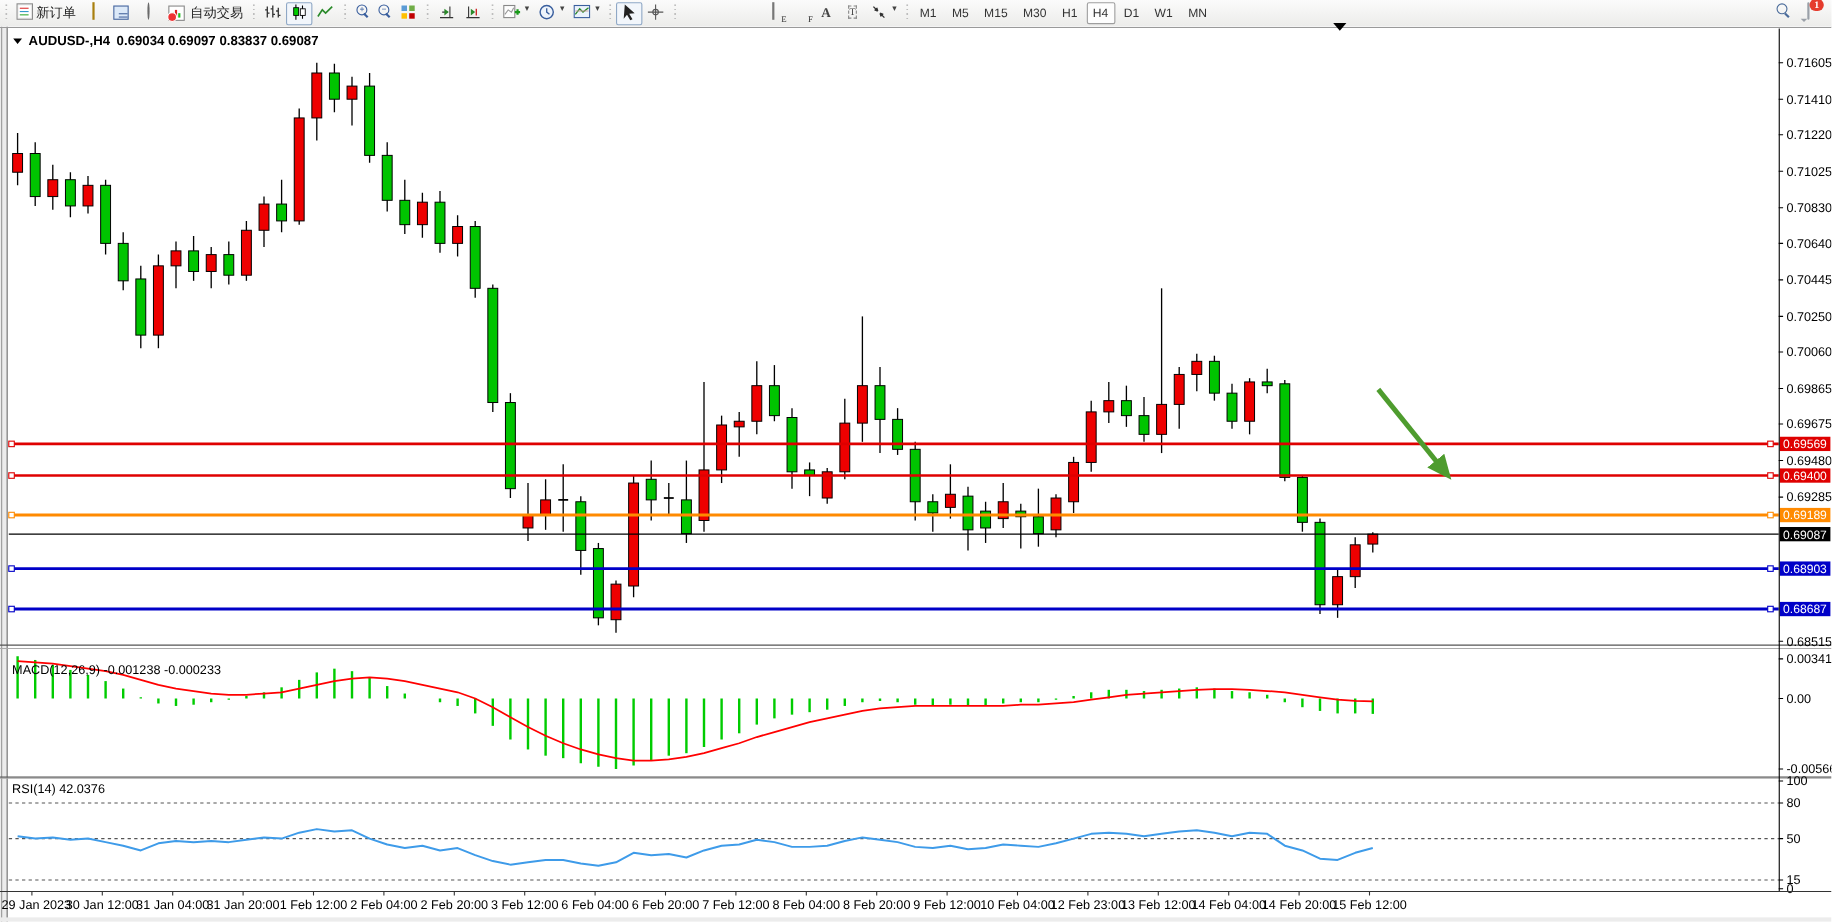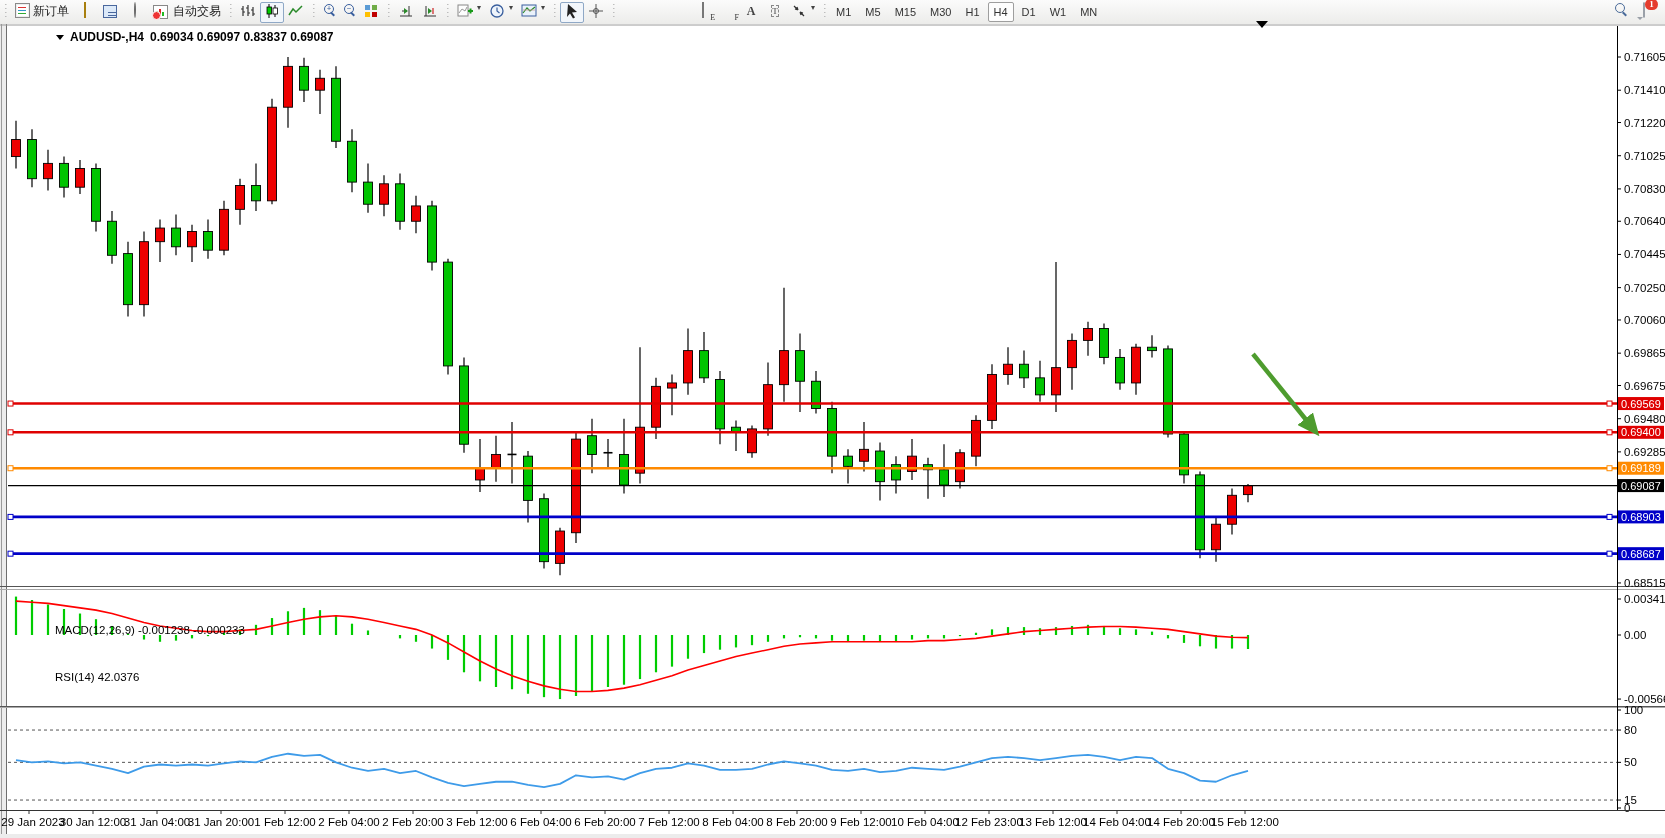--- a/index.html
+++ b/index.html
@@ -54,25 +54,25 @@
   .ic-search{width:12px;height:12px;}
   .ic-search i{position:absolute;left:0px;top:0px;width:8px;height:8px;border:1.6px solid #4a6b9a;border-radius:50%;}
   .ic-search:after{content:"";position:absolute;right:0;bottom:0;width:5px;height:2px;background:#4a6b9a;transform:rotate(45deg);}
   .ic-chat{width:14px;height:11px;margin:2px 1px;border:1.4px solid #9aa0a8;border-radius:3px;background:#f4f6f8;}
   .ic-chat:after{content:"";position:absolute;left:2px;bottom:-4px;border:3px solid transparent;border-top-color:#9aa0a8;}
   .badge{position:absolute;right:-5px;top:-4px;min-width:11px;height:11px;border-radius:6px;background:#e53c2e;color:#fff;
     font-size:9px;font-weight:bold;text-align:center;line-height:11px;padding:0 1px;}
   .tri-down{width:0;height:0;border-left:4px solid transparent;border-right:4px solid transparent;border-top:5px solid #000;}
   
   #chartwrap{position:absolute;left:0;top:24px;width:1665px;height:814px;background:#fff;}
-  .overlay{position:absolute;font-size:12px;color:#000;white-space:nowrap;z-index:5;margin-left:44px;}
+  .overlay{position:absolute;font-size:12px;color:#000;white-space:nowrap;z-index:5;}
   #title{left:12px;top:6px;font-weight:bold;display:flex;align-items:center;gap:6px;}
   #title .tri-down{border-left-width:4px;border-right-width:4px;border-top-width:5px;}
-  #macdlabel{left:11px;top:600px;font-size:11.5px;font-weight:normal;}
-  #rsilabel{left:11px;top:647px;font-size:11.5px;}
+  #macdlabel{left:11px;top:580px;font-size:11.5px;font-weight:normal;}
+  #rsilabel{left:11px;top:688px;font-size:11.5px;}
   #marker{left:1212px;top:4px;}
   svg text{font-family:"Liberation Sans",sans-serif;}
 </style>
 </head>
 <body>
 
 <div class="toolbar">
   <div class="grip"></div>
   <button class="tbtn">
     <span class="ic ic-neworder"></span>

